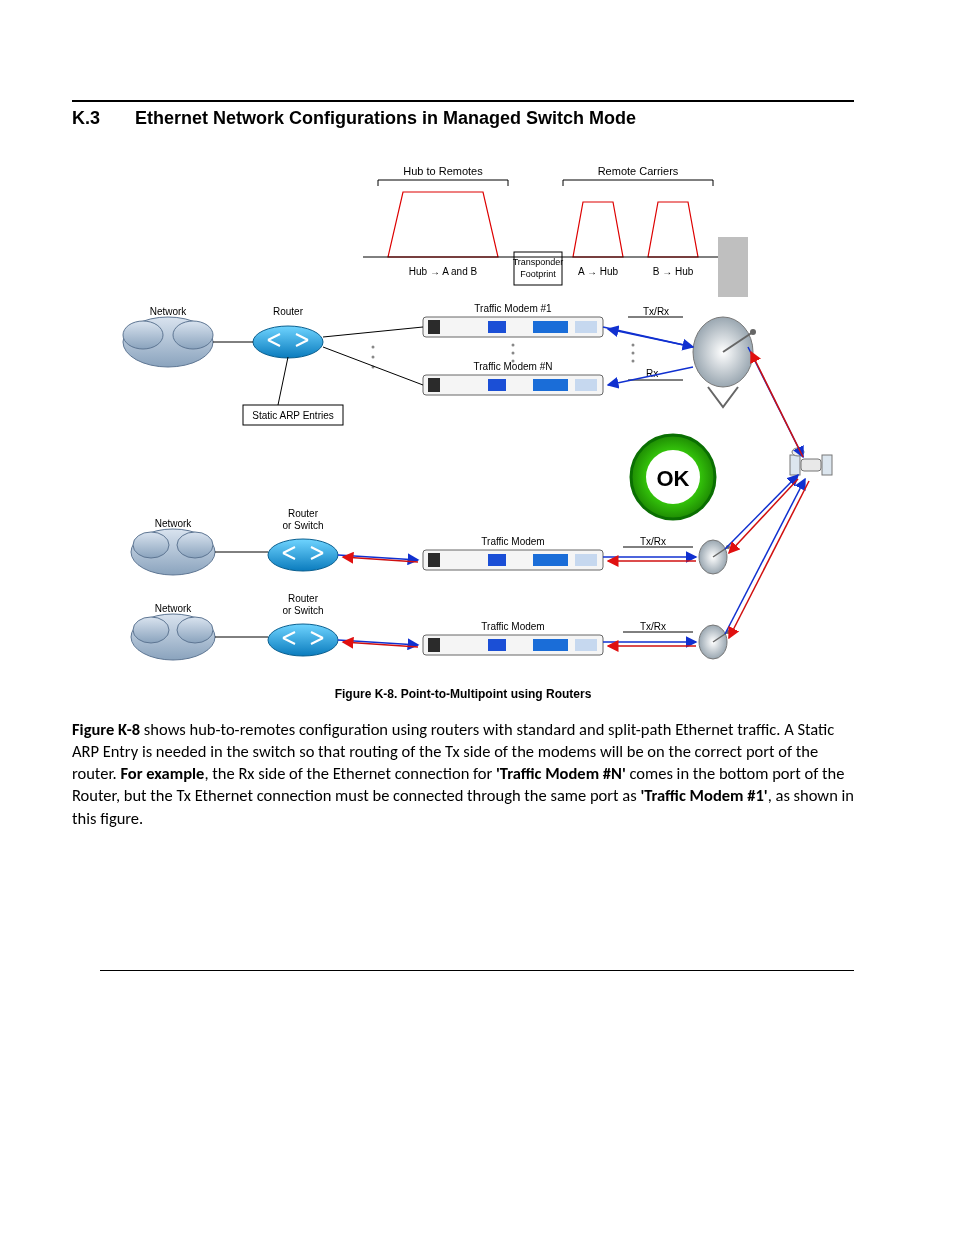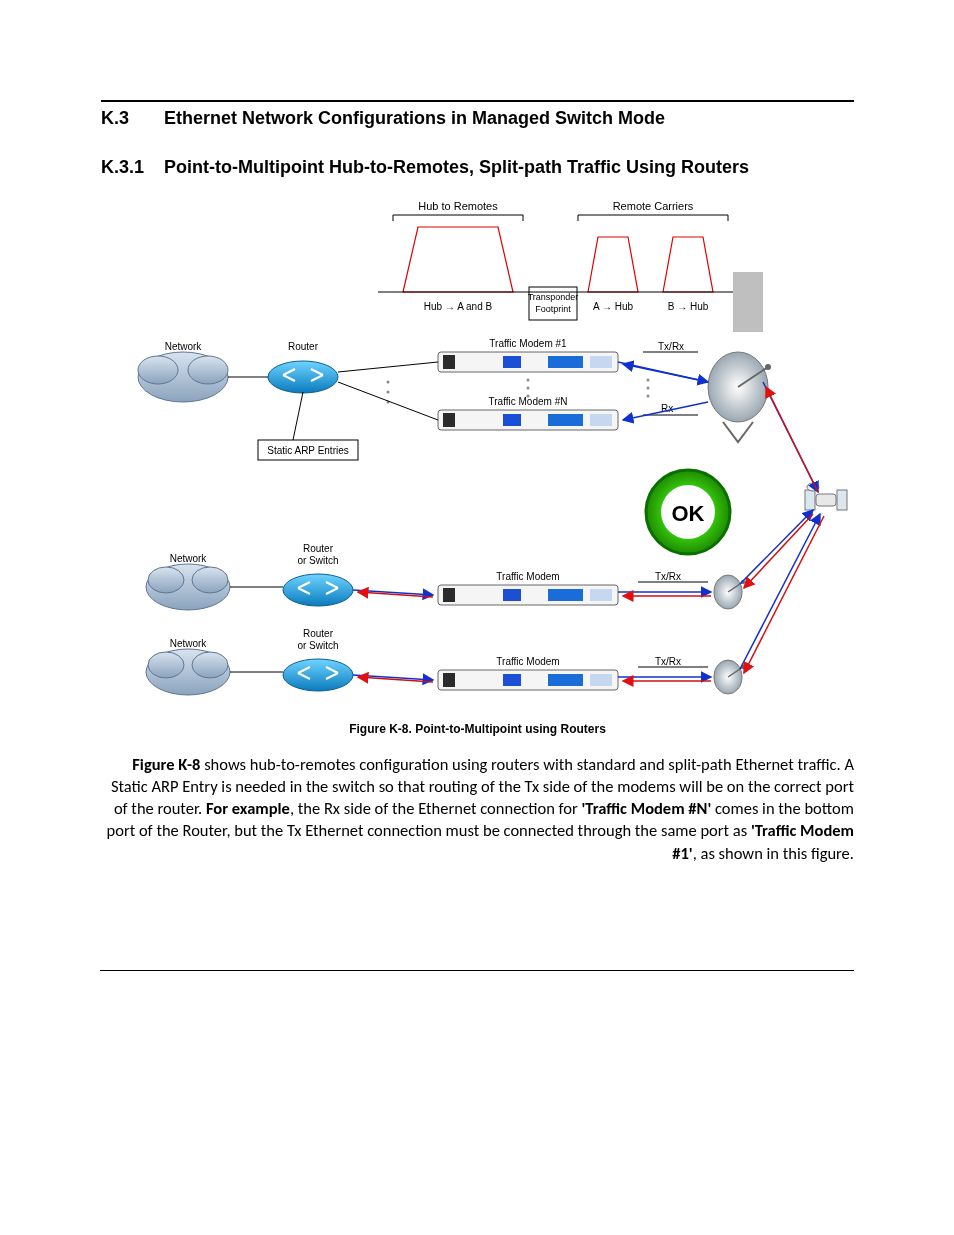--- a/index.html
+++ b/index.html
@@ -6,21 +6,21 @@
     margin: 0;
     padding: 0;
     background: #fff;
     font-family: Arial, Helvetica, sans-serif;
     color: #000;
   }
   .page {
     width: 954px;
     height: 1049px;
     box-sizing: border-box;
-    padding: 100px 100px 60px 101px;
+    padding: 100px 100px 60px 72px;
     position: relative;
   }
   .rule {
     border-top: 2px solid #000;
     margin-bottom: 6px;
   }
   .h-main {
     font-weight: bold;
     font-size: 18px;
     margin: 0 0 28px 0;
@@ -43,21 +43,20 @@
   .caption {
     text-align: center;
     font-weight: bold;
     font-size: 12px;
     margin: 8px 0 14px 0;
   }
   .body-text {
     font-family: Calibri, Arial, sans-serif;
     font-size: 16.5px;
     line-height: 1.35;
-    text-align: right;
   }
   .body-text b { font-family: Calibri, Arial, sans-serif; }
 
   .footer-rule {
     position: absolute;
     left: 100px; right: 100px; bottom: 78px;
     border-top: 1px solid #000;
   }
 </style>
 </head>
@@ -65,24 +64,20 @@
 
 <div class="page">
 
   <div class="rule"></div>
 
   <h2 class="h-main">
     <span class="hnum-main">K.3</span>
     <span>Ethernet Network Configurations in Managed Switch Mode</span>
   </h2>
 
-  <h3 class="h-sub">
-    <span class="hnum-sub">K.3.1</span>
-    <span>Point-to-Multipoint Hub-to-Remotes, Split-path Traffic Using Routers</span>
-  </h3>
 
   <div class="figwrap">
     <svg viewBox="0 0 740 520" width="740" height="520" xmlns="http://www.w3.org/2000/svg">
       <defs>
         <marker id="arrBlue" markerWidth="8" markerHeight="8" refX="7" refY="4" orient="auto">
           <path d="M0,0 L8,4 L0,8 z" fill="#1030d0"></path>
         </marker>
         <marker id="arrRed" markerWidth="8" markerHeight="8" refX="7" refY="4" orient="auto">
           <path d="M0,0 L8,4 L0,8 z" fill="#e01010"></path>
         </marker>

